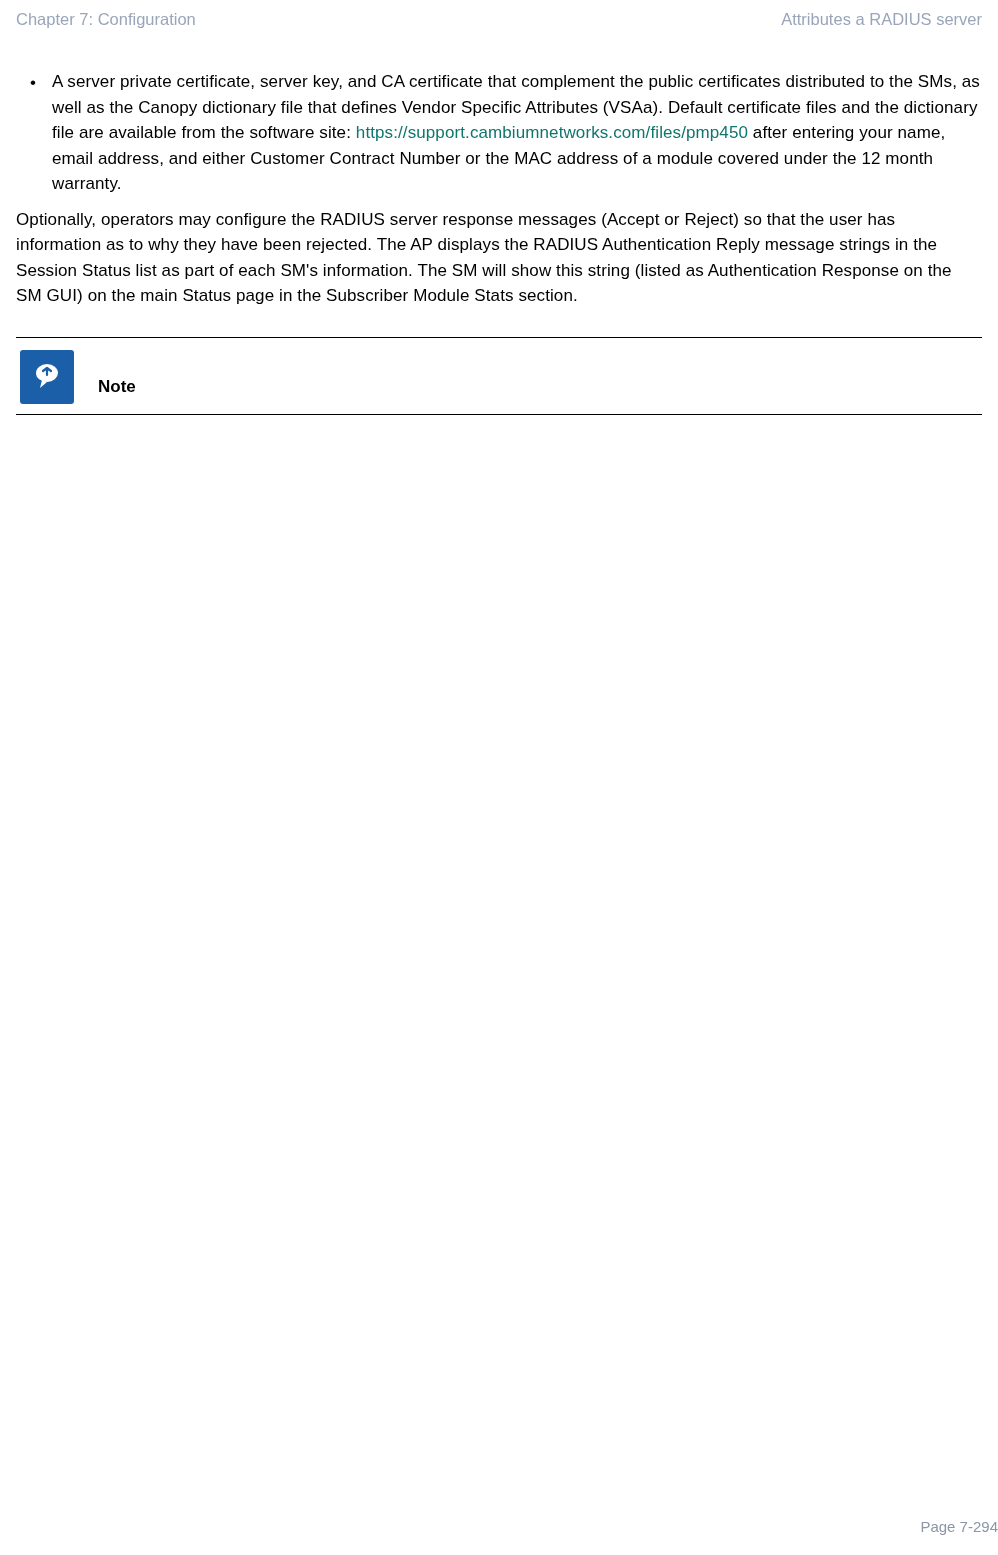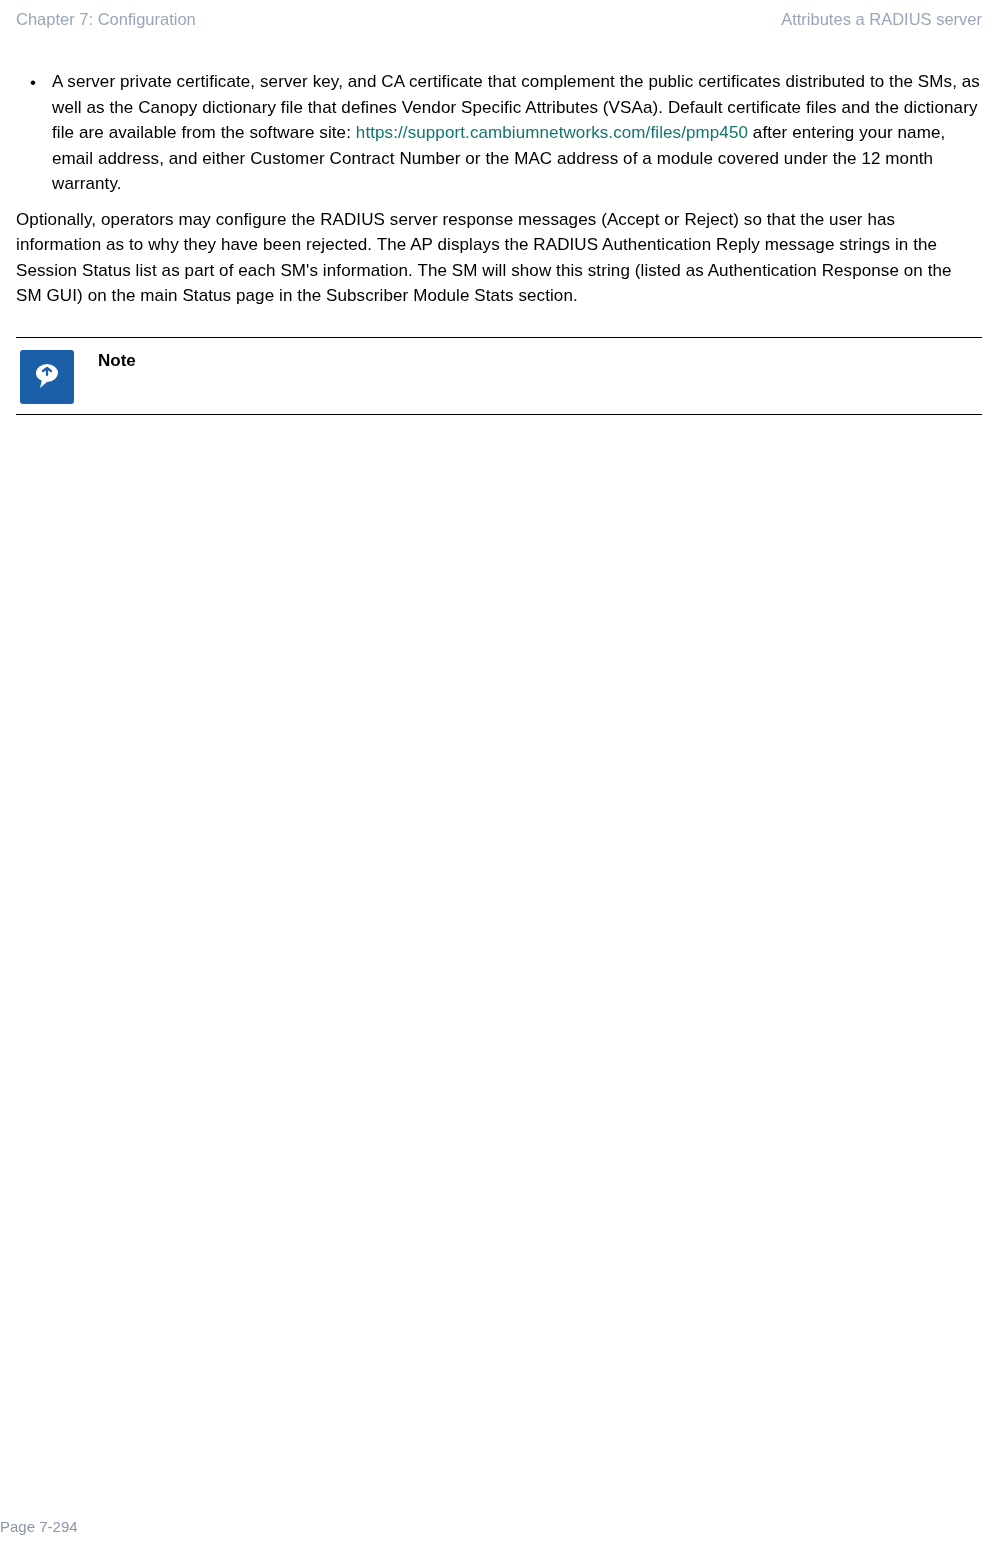--- a/index.html
+++ b/index.html
@@ -57,21 +57,21 @@
       line-height: 1.5;
       margin-top: 6px;
       letter-spacing: 0.1px;
     }
     .note-box {
       margin-top: 28px;
       border-top: 1.5px solid #000000;
       border-bottom: 1.5px solid #000000;
       padding: 10px 0 10px 4px;
       display: flex;
-      align-items: flex-start;
+      align-items: flex-end;
     }
     .note-icon {
       width: 54px;
       height: 54px;
       flex-shrink: 0;
       background: #1a5fa8;
       border-radius: 3px;
       position: relative;
       margin-right: 24px;
       margin-top: 2px;
@@ -93,21 +93,21 @@
       line-height: 1.5;
     }
     .note-title {
       font-weight: bold;
       margin-bottom: 4px;
     }
     .footer {
       position: absolute;
       bottom: 20px;
       width: 100%;
-      text-align: left;
+      text-align: right;
       font-size: 15px;
       color: #8b95a8;
     }
   </style>
 </head>
 <body>
 
 <div class="header">
   <div class="header-left">Chapter 7:  Configuration</div>
   <div class="header-right">Attributes a RADIUS server</div>

